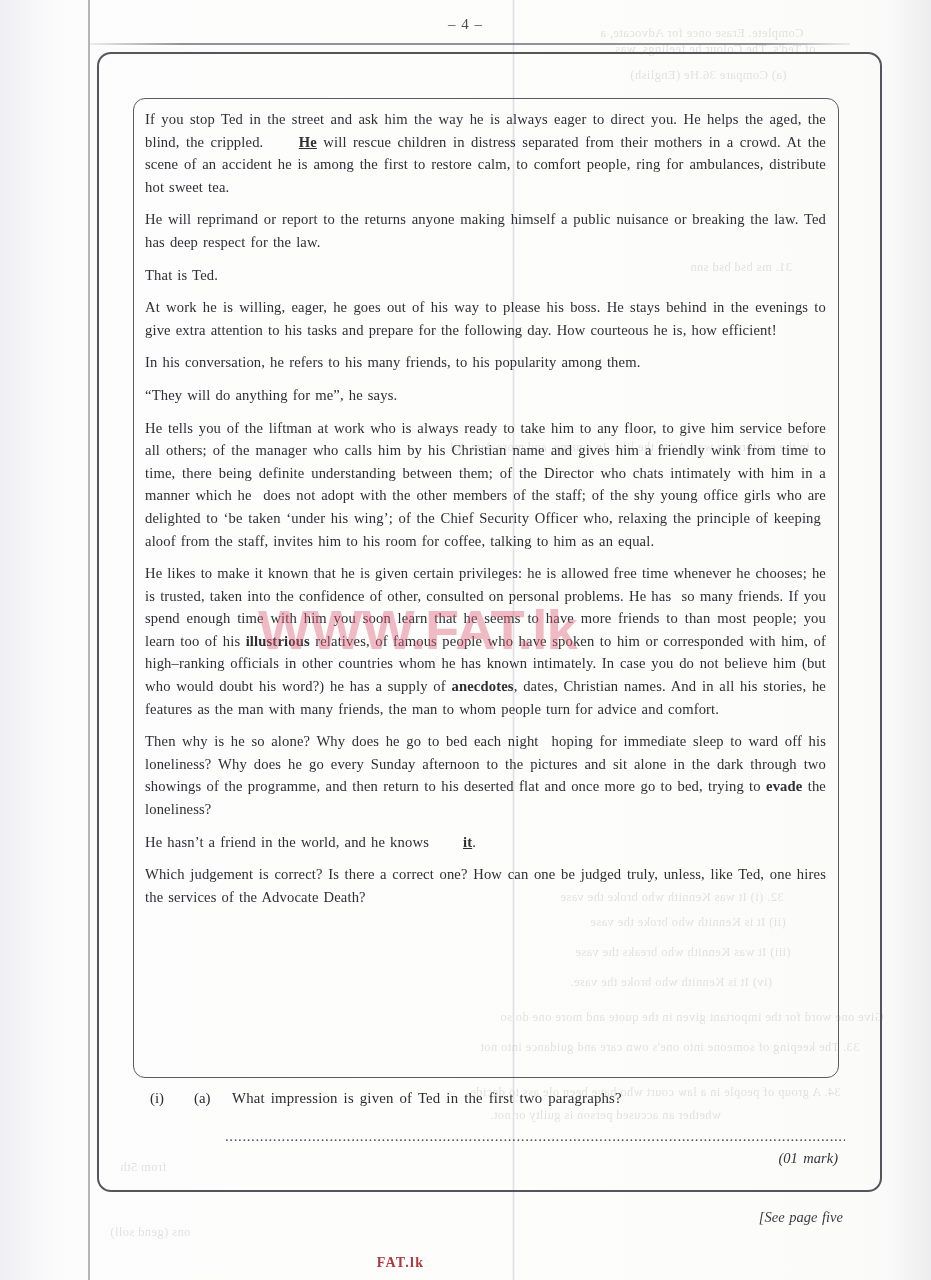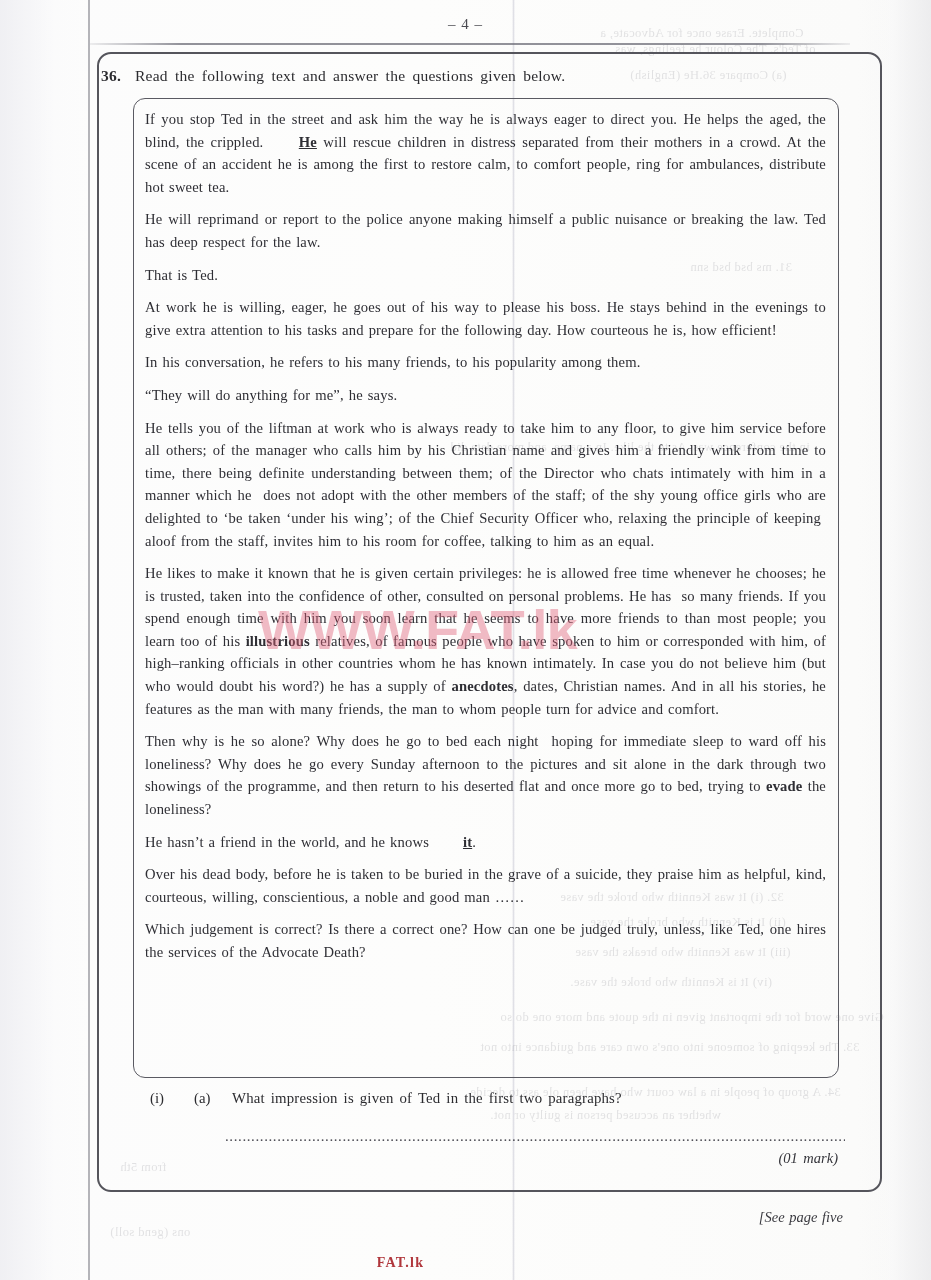--- a/index.html
+++ b/index.html
@@ -238,37 +238,32 @@
   <div class="bleed" style="left:490px; top:1108px;">whether an accused person is guilty or not.</div>
   <div class="bleed" style="left:120px; top:1160px;">from 5th</div>
   <div class="bleed" style="left:110px; top:1225px;">ons (gend soll)</div>
 
   <div class="page-number">– 4 –</div>
 
   <div class="top-rule"></div>
 
   <div class="question-frame"></div>
 
-  <div class="q-head">
-    <span class="q-num">36.</span>
-    <span class="q-prompt">Read the following text and answer the questions given below.</span>
-  </div>
 
   <div class="passage-box" id="passage-box">
       <p>If you stop Ted in the street and ask him the way he is always eager to direct you. He helps the aged, the blind, the crippled. <u><b>He</b></u> will rescue children in distress separated from their mothers in a crowd. At the scene of an accident he is among the first to restore calm, to comfort people, ring for ambulances, distribute hot sweet tea.</p>
-      <p>He will reprimand or report to the police anyone making himself a public nuisance or breaking the law. Ted has deep respect for the law.</p>
+      <p>He will reprimand or report to the returns anyone making himself a public nuisance or breaking the law. Ted has deep respect for the law.</p>
       <p>That is Ted.</p>
       <p>At work he is willing, eager, he goes out of his way to please his boss. He stays behind in the evenings to give extra attention to his tasks and prepare for the following day. How courteous he is, how efficient!</p>
       <p>In his conversation, he refers to his many friends, to his popularity among them.</p>
       <p>“They will do anything for me”, he says.</p>
       <p>He tells you of the liftman at work who is always ready to take him to any floor, to give him service before all others; of the manager who calls him by his Christian name and gives him a friendly wink from time to time, there being definite understanding between them; of the Director who chats intimately with him in a manner which he&nbsp; does not adopt with the other members of the staff; of the shy young office girls who are delighted to ʻbe taken ‘under his wing’; of the Chief Security Officer who, relaxing the principle of keeping&nbsp; aloof from the staff, invites him to his room for coffee, talking to him as an equal.</p>
       <p>He likes to make it known that he is given certain privileges: he is allowed free time whenever he chooses; he is trusted, taken into the confidence of other, consulted on personal problems. He has&nbsp; so many friends. If you spend enough time with him you soon learn that he seems to have more friends to than most people; you learn too of his <b>illustrious</b> relatives, of famous people who have spoken to him or corresponded with him, of high–ranking officials in other countries whom he has known intimately. In case you do not believe him (but who would doubt his word?) he has a supply of <b>anecdotes</b>, dates, Christian names. And in all his stories, he features as the man with many friends, the man to whom people turn for advice and comfort.</p>
       <p>Then why is he so alone? Why does he go to bed each night&nbsp; hoping for immediate sleep to ward off his loneliness? Why does he go every Sunday afternoon to the pictures and sit alone in the dark through two showings of the programme, and then return to his deserted flat and once more go to bed, trying to <b>evade</b> the loneliness?</p>
       <p>He hasn’t a friend in the world, and he knows <u><b>it</b></u>.</p>
-      <p>Over his dead body, before he is taken to be buried in the grave of a suicide, they praise him as helpful, kind, courteous, willing, conscientious, a noble and good man ……</p>
       <p>Which judgement is correct? Is there a correct one? How can one be judged truly, unless, like Ted, one hires the services of the Advocate Death?</p>
     </div>
 
   <div class="watermark" style="color: rgb(224, 96, 120); opacity: 0.42;">WWW.FAT.lk</div>
 
   <div class="sub-question">
     <span class="sq-roman">(i)</span>
     <span class="sq-letter">(a)</span>
     <span class="sq-text">What impression is given of Ted in the first two paragraphs?</span>
   </div>

